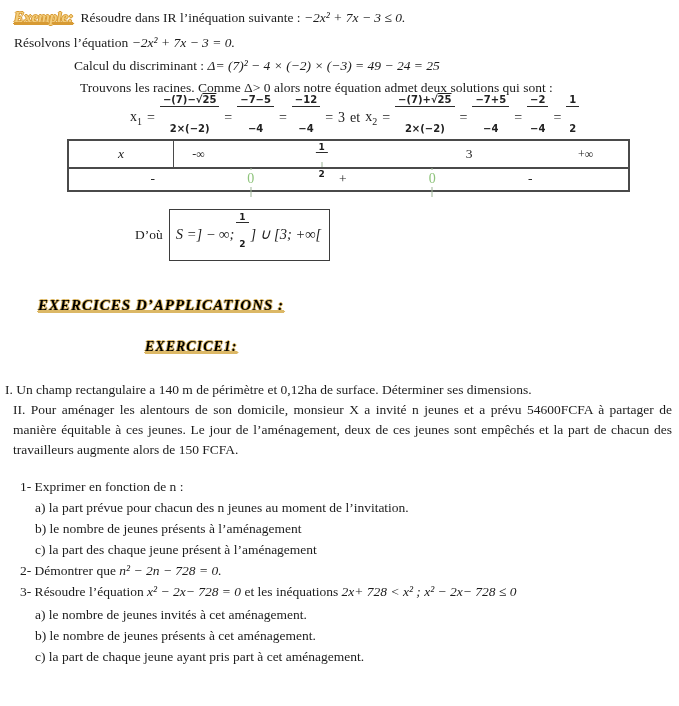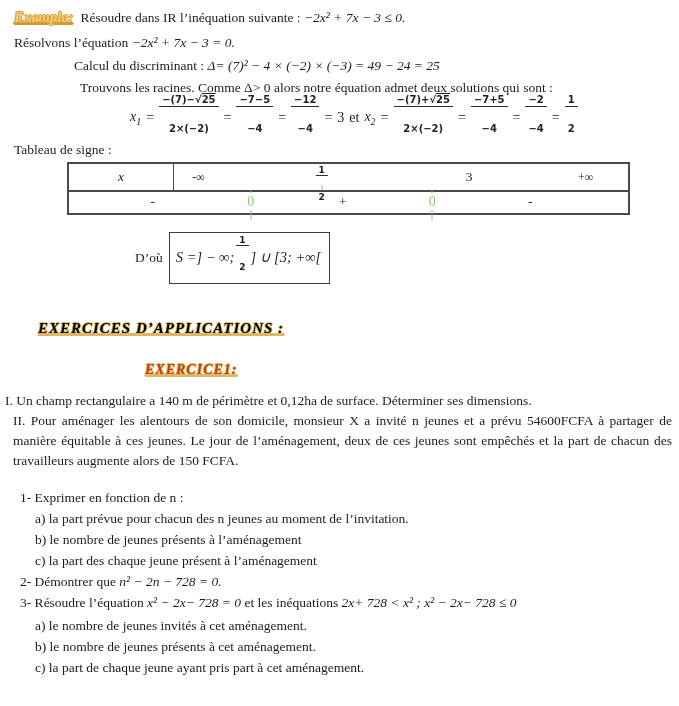--- a/index.html
+++ b/index.html
@@ -31,21 +31,21 @@
   }
   .section-heading {
     font-size:15px; letter-spacing:1px;
     color:#000000;
     text-shadow:-1px 0 #dcb866, 1px 0 #dcb866, 0 -1px #dcb866, 0 1px #dcb866;
     text-decoration:underline;
     -webkit-text-decoration-color:#dcb866; text-decoration-color:#dcb866;
   }
   .exercise-heading {
     font-size:14px; letter-spacing:1px;
-    color:#c2410c;
+    color:#000000;
     text-shadow:-1px 0 #dcb866, 1px 0 #dcb866, 0 -1px #dcb866, 0 1px #dcb866;
     text-decoration:underline;
     -webkit-text-decoration-color:#dcb866; text-decoration-color:#dcb866;
   }
 
   .math { font-style:italic; }
 
   
   .ml-top   { margin-left:9px;  }
   .ml-disc  { margin-left:69px; margin-top:4px; }
@@ -62,21 +62,21 @@
   .frac .den { padding:8px 3px; }
   .rad { text-decoration:overline; }
 
   
   .formula {
     margin:3px 0 0 125px;
     display:flex; align-items:center; gap:5px;
     height:36px;
     font-size:14px;
   }
-  .formula .flead { font-style:italic; }
+  .formula .flead { }
   .formula .flead sub { font-size:10px; }
   .formula .frac { font-family:"DejaVu Sans", sans-serif; font-size:10px; font-weight:bold; color:#222; }
   .formula .feq, .formula .fres { font-size:14px; }
 
   
   .tableau-label { margin-top:4px; }
   .sign-table {
     margin:3px 0 0 62px;
     width:563px;
     border:2px solid #4a4a4a;
@@ -118,21 +118,21 @@
   .solution-box {
     display:inline-flex; align-items:center; gap:2px;
     border:1.4px solid #3d3d3d; padding:2px 8px 3px 6px;
     font-style:italic; font-size:14.5px;
   }
   .solution-box .frac { font-family:"DejaVu Sans", sans-serif; font-size:9px; font-weight:bold; font-style:normal; }
 
   
   .heading-block1 { margin:46px 0 0 33px; }
   .heading-block2 { margin:25px 0 0 140px; }
-  .item-I  { margin-top:13px; }
+  .item-I  { margin-top:25px; }
   .item-II { margin-top:1px; text-align:justify; line-height:20px;margin-left:8px; }
   .q  { margin-left:15px; margin-top:2px; }
   .sq { margin-left:30px; margin-top:2px; }
   .q1  { margin-top:17px; }
   .q4a { margin-top:4px; }
 </style>
 </head>
 <body>
 
 <div class="page">
@@ -191,21 +191,20 @@
       <span class="num">−2</span>
       <span class="den">−4</span>
     </span>
     <span class="feq">=</span>
     <span class="frac">
       <span class="num">1</span>
       <span class="den">2</span>
     </span>
   </div>
 
-  <p class="ml-top tableau-label">Tableau de signe :</p>
 
   <div class="sign-table">
     <div class="st-row header">
       <div class="st-label">x</div>
       <div class="st-content">
         <span class="pos-minf">-∞</span>
         <span class="pos-half frac">
           <span class="num">1</span>
           <span class="den">2</span>
         </span>

